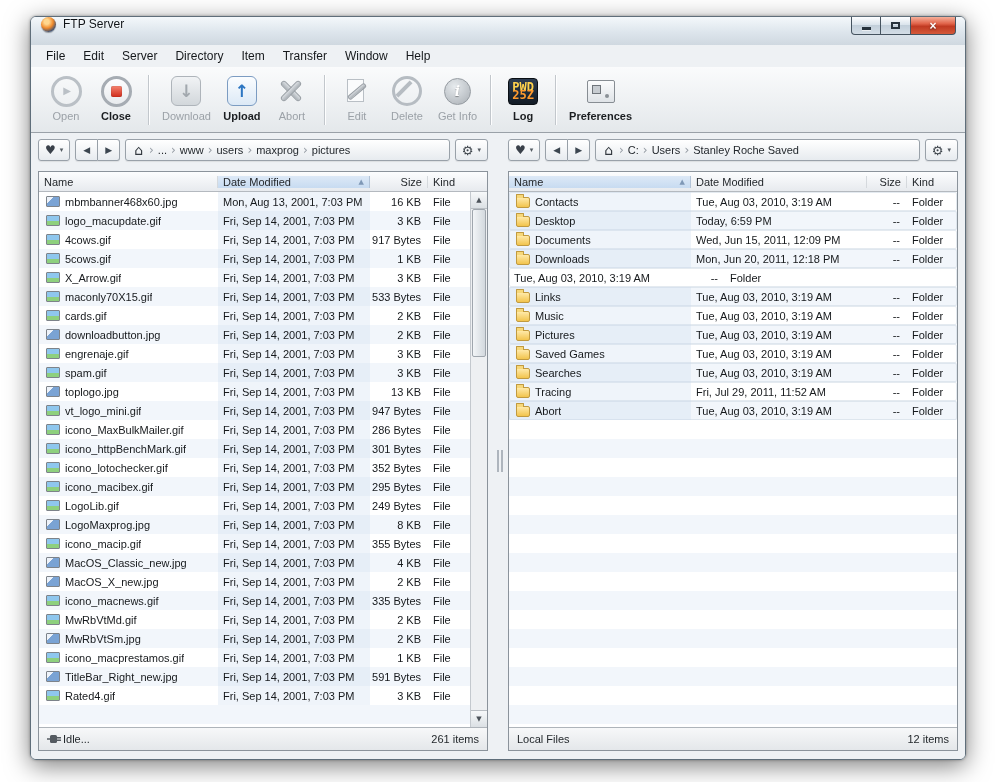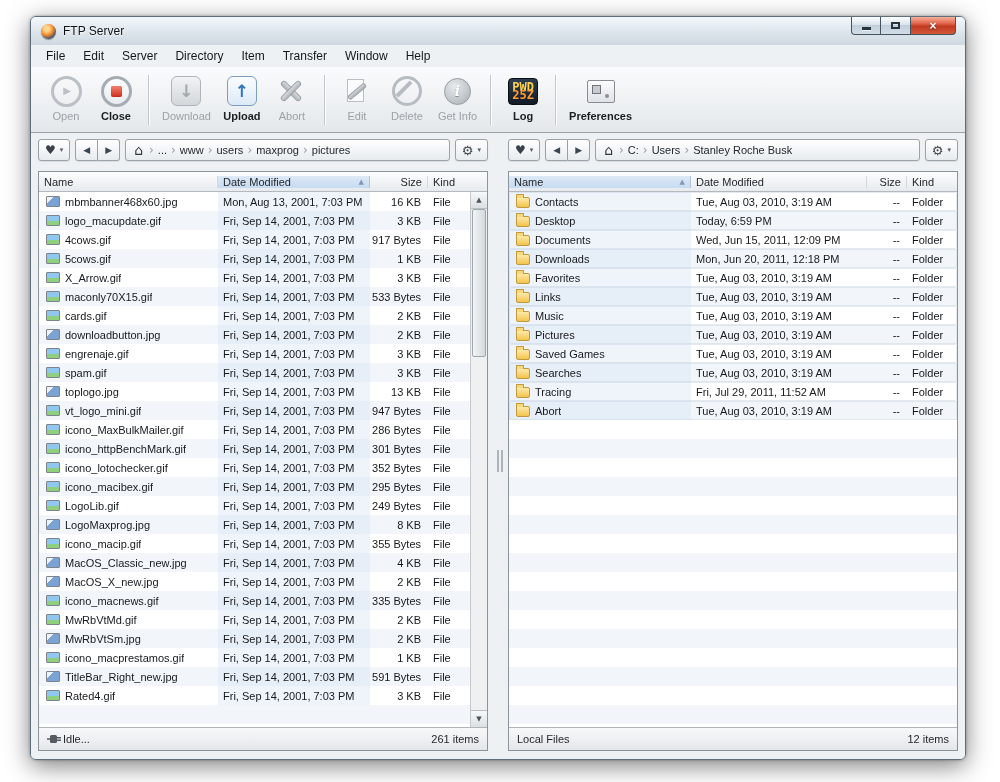--- a/index.html
+++ b/index.html
@@ -11,21 +11,21 @@
   .uni{font-family:"DejaVu Sans",sans-serif;}
 
   
   .window{
     position:absolute;left:30px;top:16px;width:936px;height:744px;
     border:1px solid #5f6e7a;border-radius:6px;
     background:linear-gradient(#e9eff5,#d3dce4 30%,#c7d1d9);
     box-shadow:0 6px 24px rgba(0,0,0,.5),0 0 3px rgba(0,0,0,.35),inset 0 0 0 1px rgba(255,255,255,.7);
     box-sizing:border-box;display:flex;flex-direction:column;overflow:hidden;
   }
-  .titlebar{height:28px;flex:none;display:flex;align-items:center;padding:0 10px;position:relative;
+  .titlebar{height:28px;flex:none;display:flex;align-items:flex-start;padding:0 10px;position:relative;
     background:linear-gradient(#f4f8fb,#dde5ec 55%,#cfd8e0);}
   .appicon{width:15px;height:15px;border-radius:50%;margin-right:7px;flex:none;
     background:radial-gradient(circle at 38% 32%,#ffd78e 0 18%,#f08a2c 46%,#2a4a78 78%,#16294a);
     box-shadow:0 1px 1px rgba(0,0,0,.35);}
   .wtitle{font-size:12px;color:#101418;text-shadow:0 1px 2px rgba(255,255,255,.9);}
   .wctrl{position:absolute;top:0;right:9px;display:flex;}
   .wbtn{height:18px;border:1px solid #45535f;border-top:none;display:flex;align-items:center;justify-content:center;
     background:linear-gradient(#fdfeff,#dbe4ec 45%,#c2cfda 50%,#d3dde6);box-sizing:border-box;}
   .wbtn.min{width:30px;border-radius:0 0 0 4px;}
   .wbtn.max{width:29px;border-left:none;border-right:none;}
@@ -372,21 +372,21 @@
           </button>
         <span class="crumbhost">
 
             <span class="csep">›</span>
             <button class="crumb">C:</button>
 
             <span class="csep">›</span>
             <button class="crumb">Users</button>
 
             <span class="csep">›</span>
-            <button class="crumb">Stanley Roche Busk</button>
+            <button class="crumb">Stanley Roche Saved</button>
           </span>
       </div>
       <button class="pbtn gear">
         <span class="gglyph">⚙</span>
         <span class="dd">▾</span>
       </button>
     </div>
 
   </div>
 
@@ -758,24 +758,20 @@
             <span class="c col-name tint">
               <i class="fic folder"></i>
               <span class="fname">Downloads</span>
             </span>
             <span class="c col-date">Mon, Jun 20, 2011, 12:18 PM</span>
             <span class="c col-size">--</span>
             <span class="c col-kind">Folder</span>
           </div>
 
           <div class="frow">
-            <span class="c col-name tint">
-              <i class="fic folder"></i>
-              <span class="fname">Favorites</span>
-            </span>
             <span class="c col-date">Tue, Aug 03, 2010, 3:19 AM</span>
             <span class="c col-size">--</span>
             <span class="c col-kind">Folder</span>
           </div>
 
           <div class="frow">
             <span class="c col-name tint">
               <i class="fic folder"></i>
               <span class="fname">Links</span>
             </span>

